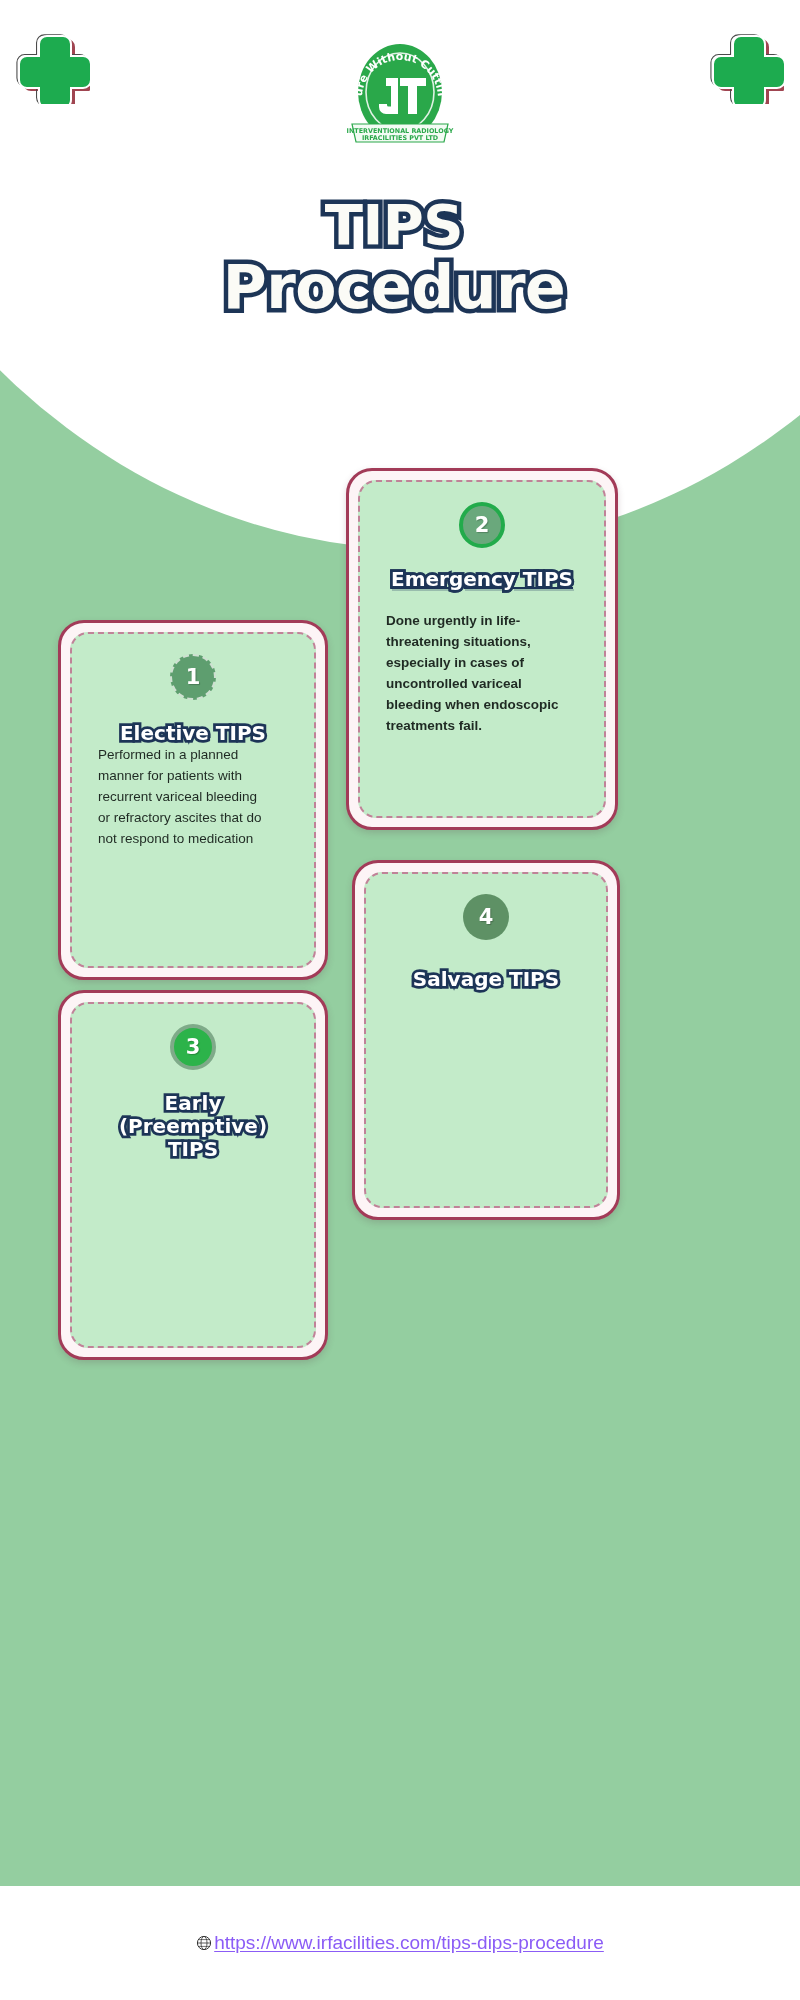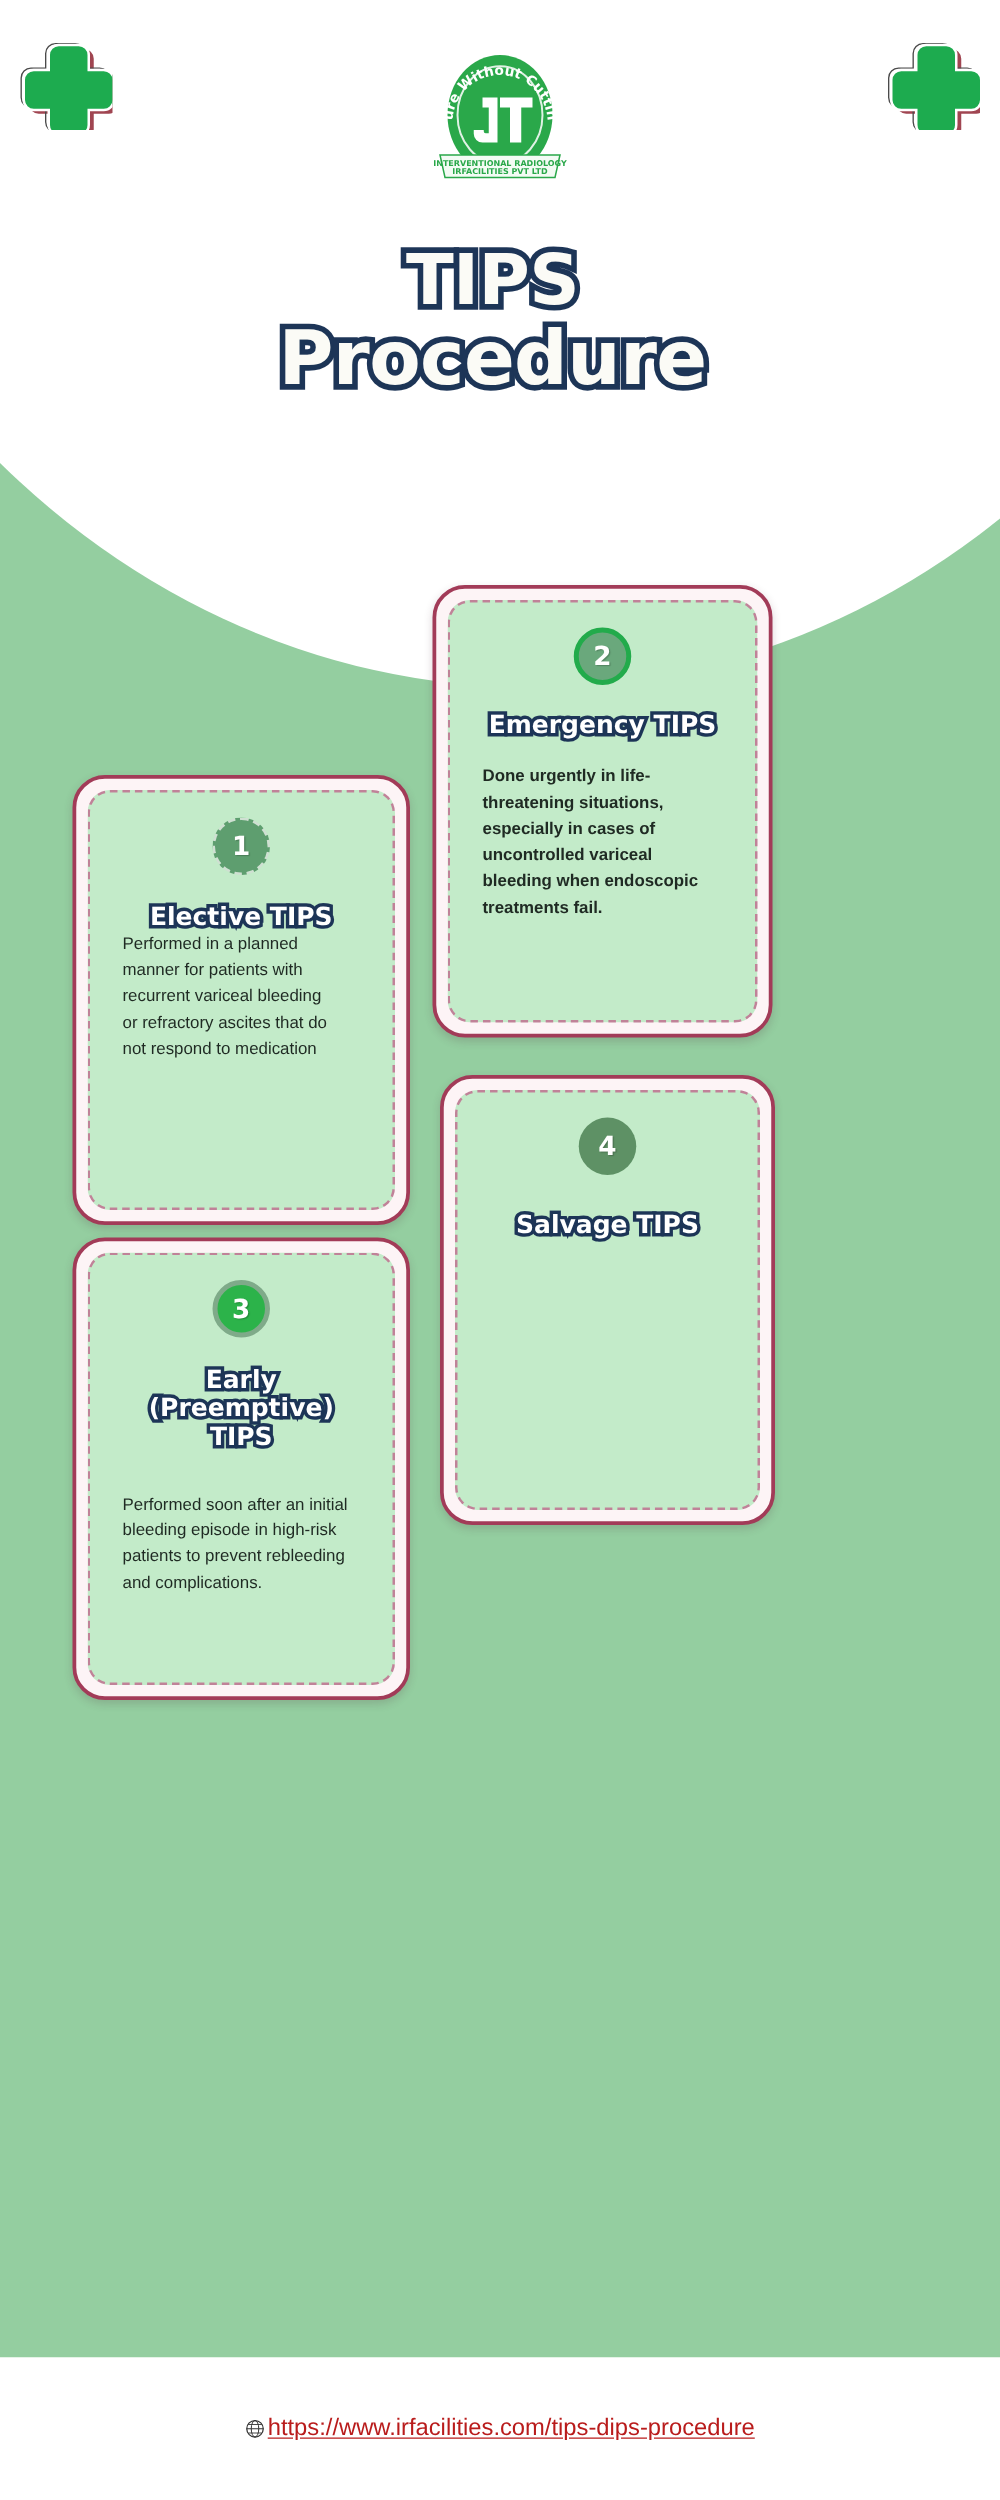--- a/index.html
+++ b/index.html
@@ -167,21 +167,21 @@
     font-weight: 700;
     font-size: 20px;
     line-height: 1.16;
     color: #ffffff;
     -webkit-text-stroke: 5.5px #1d3557;
     paint-order: stroke fill;
     text-shadow: 1px 2px 0 rgba(29,53,87,0.25);
     margin-top: 22px;
     margin-bottom: 0;
   }
-  #card-2 .card-heading { margin-top: 20px; margin-bottom: 20px; }
+  #card-2 .card-heading { margin-top: 20px; margin-bottom: 20px; text-decoration: underline; }
   #card-3 .card-heading { margin-top: 22px; margin-bottom: 32px; }
   #card-4 .card-heading { margin-top: 28px; }
 
   
   .card-body {
     font-family: "Liberation Sans", sans-serif;
     font-size: 13.5px;
     line-height: 1.55;
     color: #1f2a23;
     text-align: left;
@@ -203,21 +203,21 @@
     align-items: center;
     justify-content: center;
     z-index: 9;
   }
   .footer-link {
     display: inline-flex;
     align-items: center;
     gap: 2px;
     font-family: "Liberation Sans", sans-serif;
     font-size: 19px;
-    color: #b91c1c;
+    color: #8b5cf6;
     text-decoration: underline;
     text-underline-offset: 2px;
     cursor: pointer;
   }
   .globe-icon { display: inline-block; width: 16px; height: 16px; }
   .globe-icon svg { display: block; width: 16px; height: 16px; }
 </style>
 </head>
 <body>
 
@@ -284,21 +284,20 @@
       <div class="badge ring-green-edge">2</div>
       <div class="card-heading">Emergency TIPS</div>
       <div class="card-body">Done urgently in life-threatening situations, especially in cases of uncontrolled variceal bleeding when endoscopic treatments fail.</div>
     </div>
   </div>
 
   <div class="card" id="card-3">
     <div class="card-inner">
       <div class="badge ring-solid-green">3</div>
       <div class="card-heading">Early (Preemptive) TIPS</div>
-      <div class="card-body">Performed soon after an initial bleeding episode in high-risk patients to prevent rebleeding and complications.</div>
     </div>
   </div>
 
   <div class="card" id="card-4">
     <div class="card-inner">
       <div class="badge plain">4</div>
       <div class="card-heading">Salvage TIPS</div>
     </div>
   </div>
 

